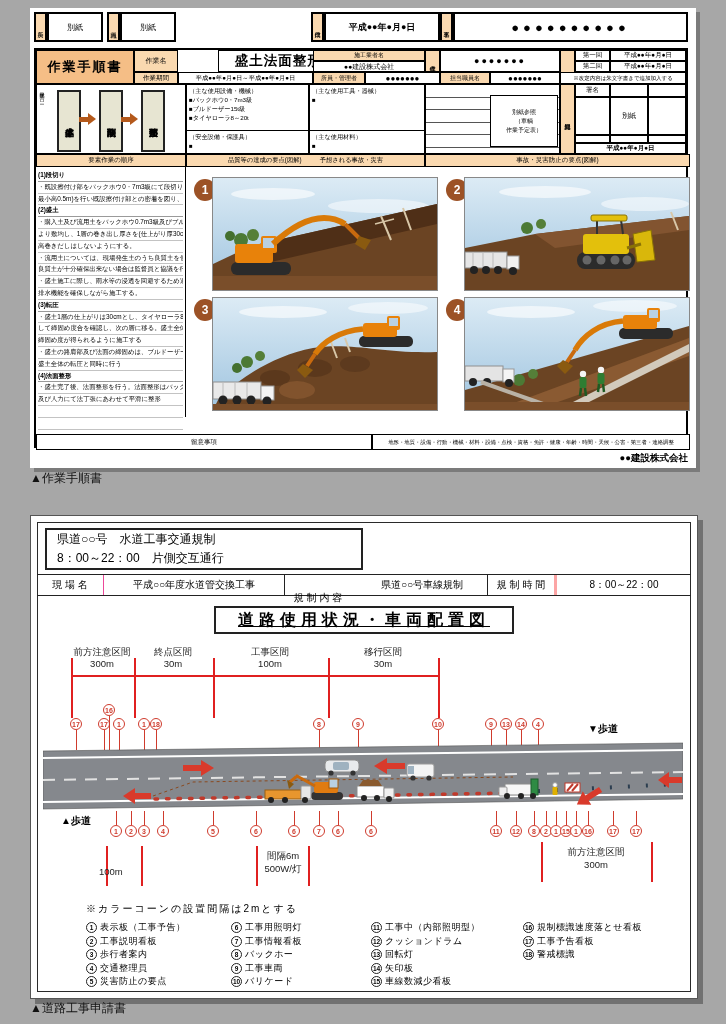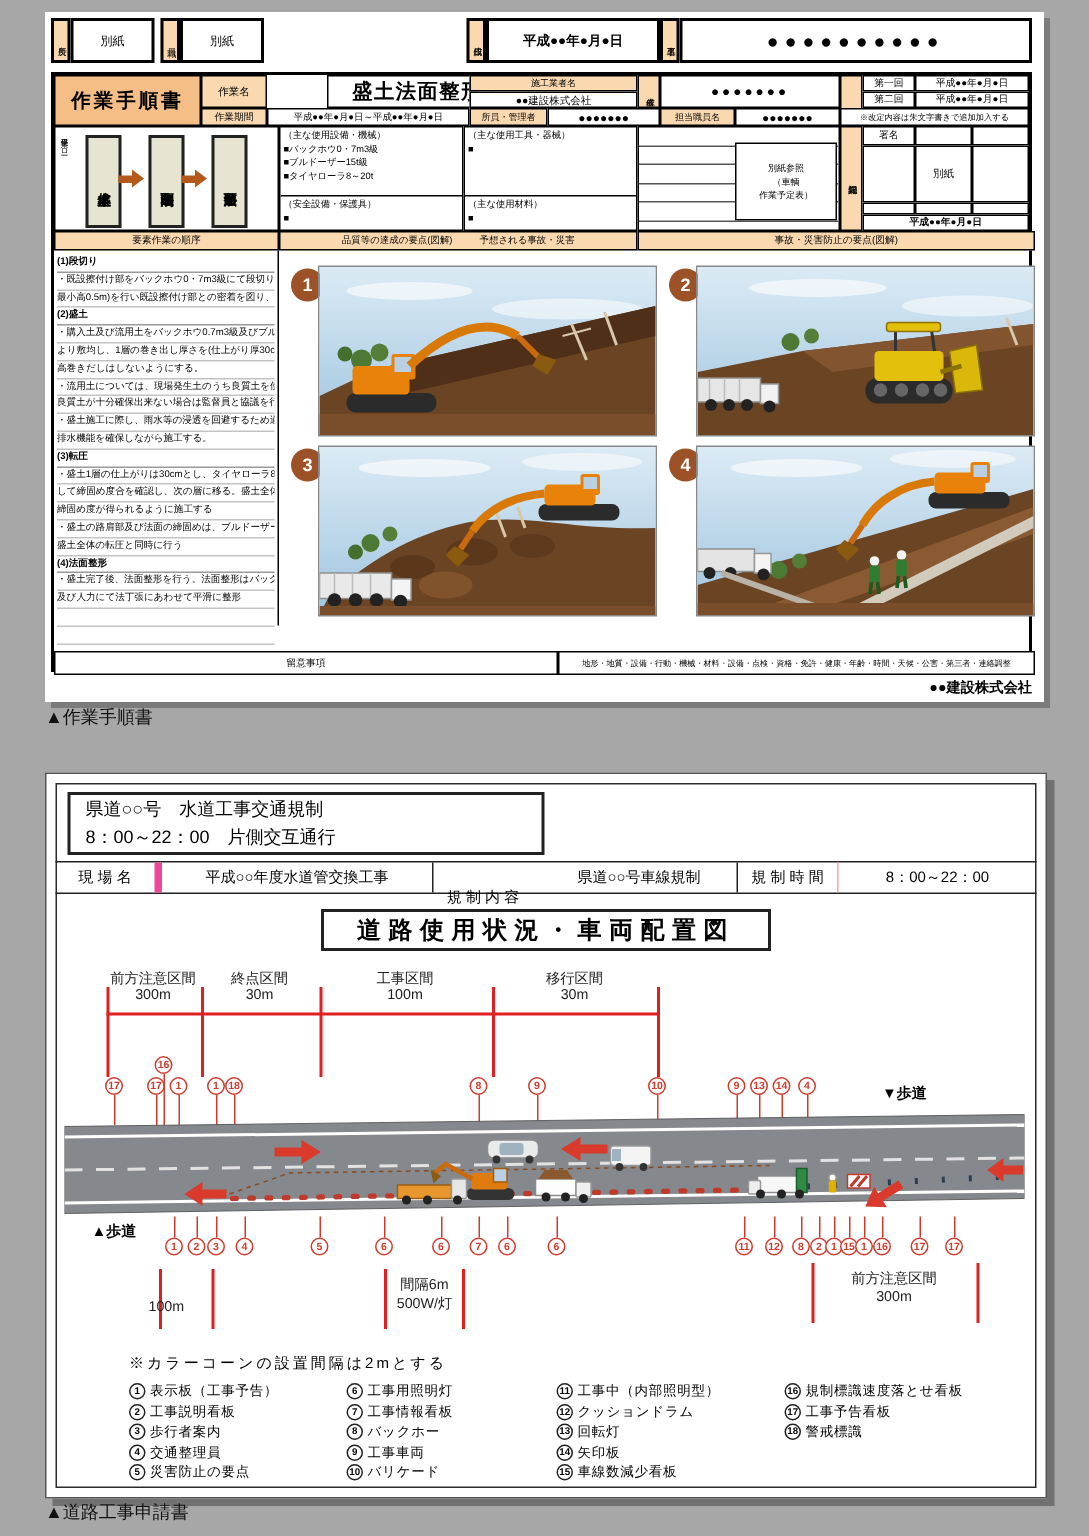--- a/index.html
+++ b/index.html
@@ -334,29 +334,29 @@
 
 <div class="caption" style="top:470px;">▲作業手順書</div>
 
 <div id="doc2" class="page">
   <div class="frame2"></div>
 
   <div class="abs" style="left:14px;top:12px;width:318px;height:42px;border:2px solid #222;box-sizing:border-box;display:flex;align-items:center;padding-left:10px;font-size:12px;line-height:19px;white-space:pre-line;font-weight:500;background:#fff;z-index:2;">県道○○号　水道工事交通規制
 8：00～22：00　片側交互通行</div>
 
   <div class="abs" style="left:6px;top:58px;width:654px;height:22px;border-top:1.5px solid #222;border-bottom:1.5px solid #222;box-sizing:border-box;display:flex;font-size:10px;">
-    <div style="width:66px;border-right:5px solid #ec4899;display:flex;align-items:center;justify-content:center;">現 場 名</div>
+    <div style="width:66px;border-right:1px solid #ec4899;display:flex;align-items:center;justify-content:center;">現 場 名</div>
     <div style="width:180px;border-right:1px solid #222;display:flex;align-items:center;justify-content:center;">平成○○年度水道管交換工事</div>
     <div style="width:66px;border-right:6px solid #0f172a;display:flex;align-items:center;justify-content:center;margin-top:23px;">規 制 内 容</div>
     <div style="width:130px;border-right:1px solid #222;display:flex;align-items:center;justify-content:center;">県道○○号車線規制</div>
-    <div style="width:66px;border-right:1px solid #fca5a5;display:flex;align-items:center;justify-content:center;">規 制 時 間</div>
+    <div style="width:66px;border-right:3px solid #fca5a5;display:flex;align-items:center;justify-content:center;">規 制 時 間</div>
     <div style="flex:1;display:flex;align-items:center;justify-content:center;">8：00～22：00</div>
   </div>
 
-  <div class="abs" style="left:183px;top:90px;width:300px;height:28px;border:2px solid #222;box-sizing:border-box;display:flex;align-items:center;justify-content:center;font-size:16px;font-weight:600;letter-spacing:5px;">道路使用状況・車両配置図</div>
+  <div class="abs" style="left:183px;top:90px;width:300px;height:28px;border:2px solid #222;box-sizing:border-box;display:flex;align-items:center;justify-content:center;font-size:16px;font-weight:600;letter-spacing:5px;text-decoration:underline;">道路使用状況・車両配置図</div>
 
   <div class="abs" style="left:12px;top:130px;width:640px;height:270px;">
 
     <div class="zlabel" style="left:14px;top:0;">前方注意区間</div>
     <div class="zlabel" style="left:14px;top:12px;">300m</div>
     <div class="zlabel" style="left:85px;top:0;">終点区間</div>
     <div class="zlabel" style="left:85px;top:12px;">30m</div>
     <div class="zlabel" style="left:182px;top:0;">工事区間</div>
     <div class="zlabel" style="left:182px;top:12px;">100m</div>
     <div class="zlabel" style="left:295px;top:0;">移行区間</div>

